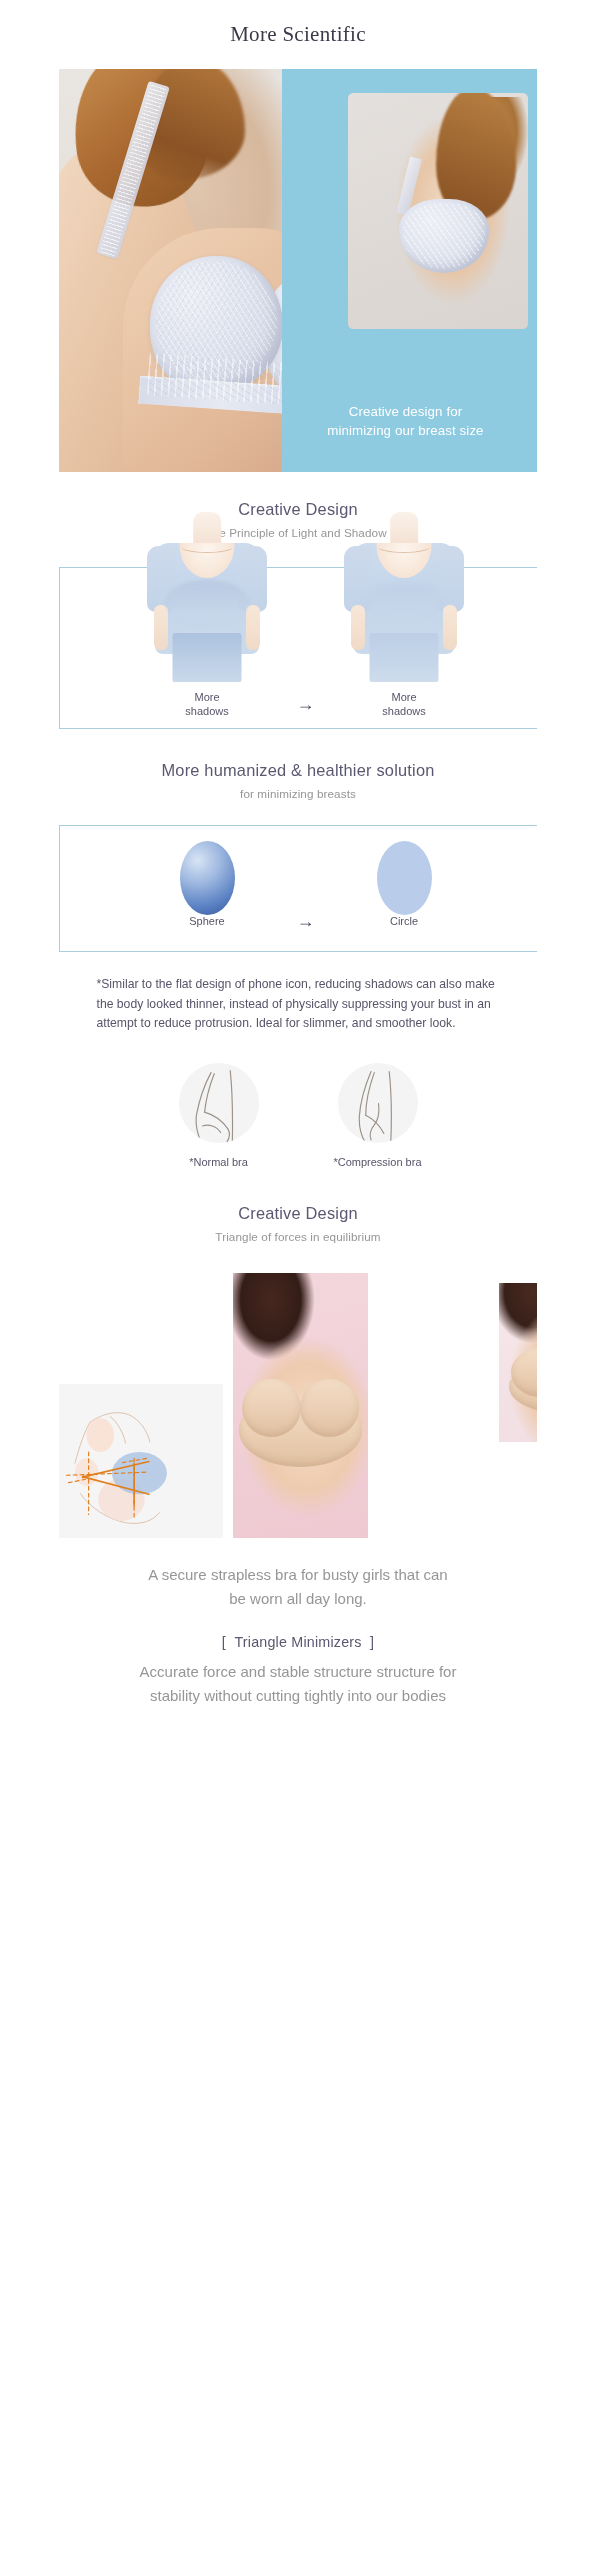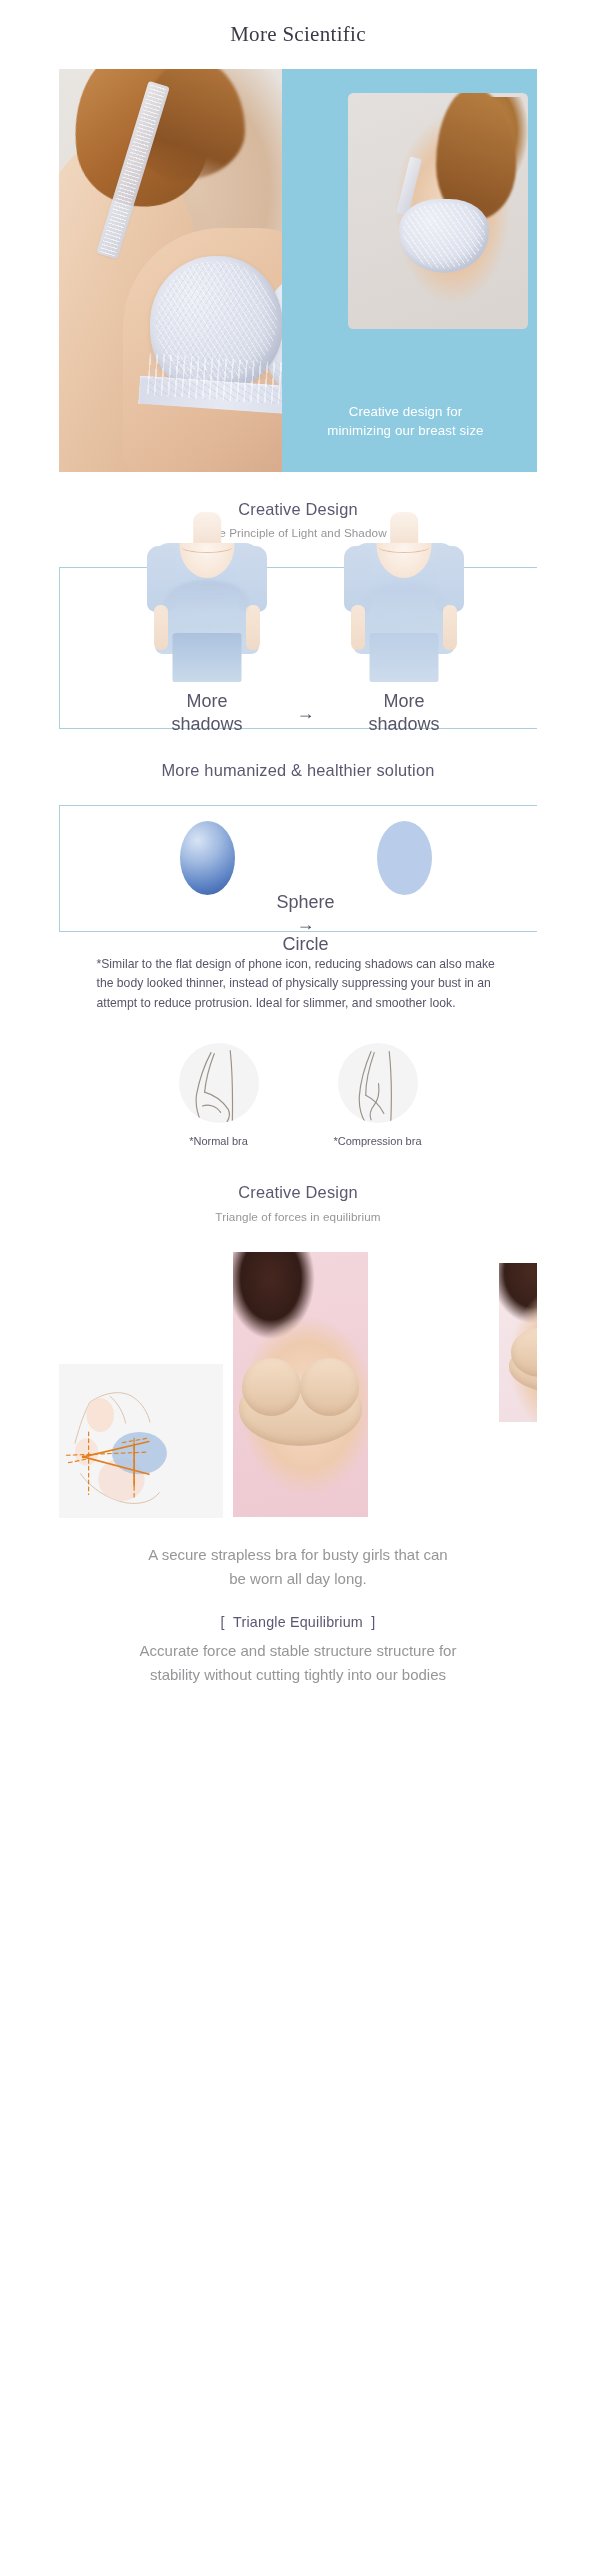--- a/index.html
+++ b/index.html
@@ -242,21 +242,21 @@
     display: flex;
     align-items: flex-end;
     justify-content: center;
   }
   .diagram-labels {
     display: flex;
     align-items: center;
     justify-content: center;
   }
   .dlabel {
-    font-size: 18px;
+    font-size: 11px;
     color: #575569;
     text-align: center;
     line-height: 1.3;
     font-weight: 400;
   }
   .arrow-glyph {
     color: #4c4a5c;
     font-size: 18px;
     line-height: 1;
   }
@@ -540,33 +540,34 @@
       <div class="arrow-glyph" style="width:64px;text-align:center;">→</div>
       <div class="dlabel" style="width:133px;">
         <div>More</div>
         <div>shadows</div>
       </div>
     </div>
   </div>
 
   <div class="section-head" style="margin-top:32px;">
     <div class="h1">More humanized &amp; healthier solution</div>
+    <div class="h2" style="margin-top:7.4px;">for minimizing breasts</div>
   </div>
 
   <div class="diagram-box" style="width: 493px; height: 127px; margin-top: 25.4px; border-color: rgb(169, 207, 223);">
     <div class="diagram-row" style="padding-top:25.4px;height:78px;box-sizing:border-box;align-items:center;">
       <div style="width:133px;display:flex;justify-content:center;">
         <div class="sphere"></div>
       </div>
       <div style="width:64px;"></div>
       <div style="width:133px;display:flex;justify-content:center;">
         <div class="flatcircle"></div>
       </div>
     </div>
-    <div class="diagram-labels" style="margin-top:7.4px;flex-direction:column;">
+    <div class="diagram-labels" style="margin-top:7.4px;">
       <div class="dlabel" style="width:133px;">Sphere</div>
       <div class="arrow-glyph" style="width:64px;text-align:center;">→</div>
       <div class="dlabel" style="width:133px;">Circle</div>
     </div>
   </div>
 
   <div class="body-para" style="width:403px;margin:23px auto 0 auto;">*Similar to the flat design of phone icon, reducing shadows can also make the body looked thinner, instead of physically suppressing your bust in an attempt to reduce protrusion. Ideal for slimmer, and smoother look.</div>
 
   <div class="bra-compare" style="margin-top:30px;">
 
@@ -660,21 +661,21 @@
 
   </div>
 
   <div class="final-sub" style="margin-top:4.2px;">
     <div>A secure strapless bra for busty girls that can</div>
     <div>be worn all day long.</div>
   </div>
 
   <div class="bracket-title" style="margin-top:23px;">
     <span>[</span>
-    <span style="padding:0 4.2px;">Triangle Equilibrium</span>
+    <span style="padding:0 4.2px;">Triangle Minimizers</span>
     <span>]</span>
   </div>
 
   <div class="final-sub" style="margin-top:9.5px;padding-bottom:30px;">
     <div>Accurate force and stable structure structure for</div>
     <div>stability without cutting tightly into our bodies</div>
   </div>
 
 </div>
 

